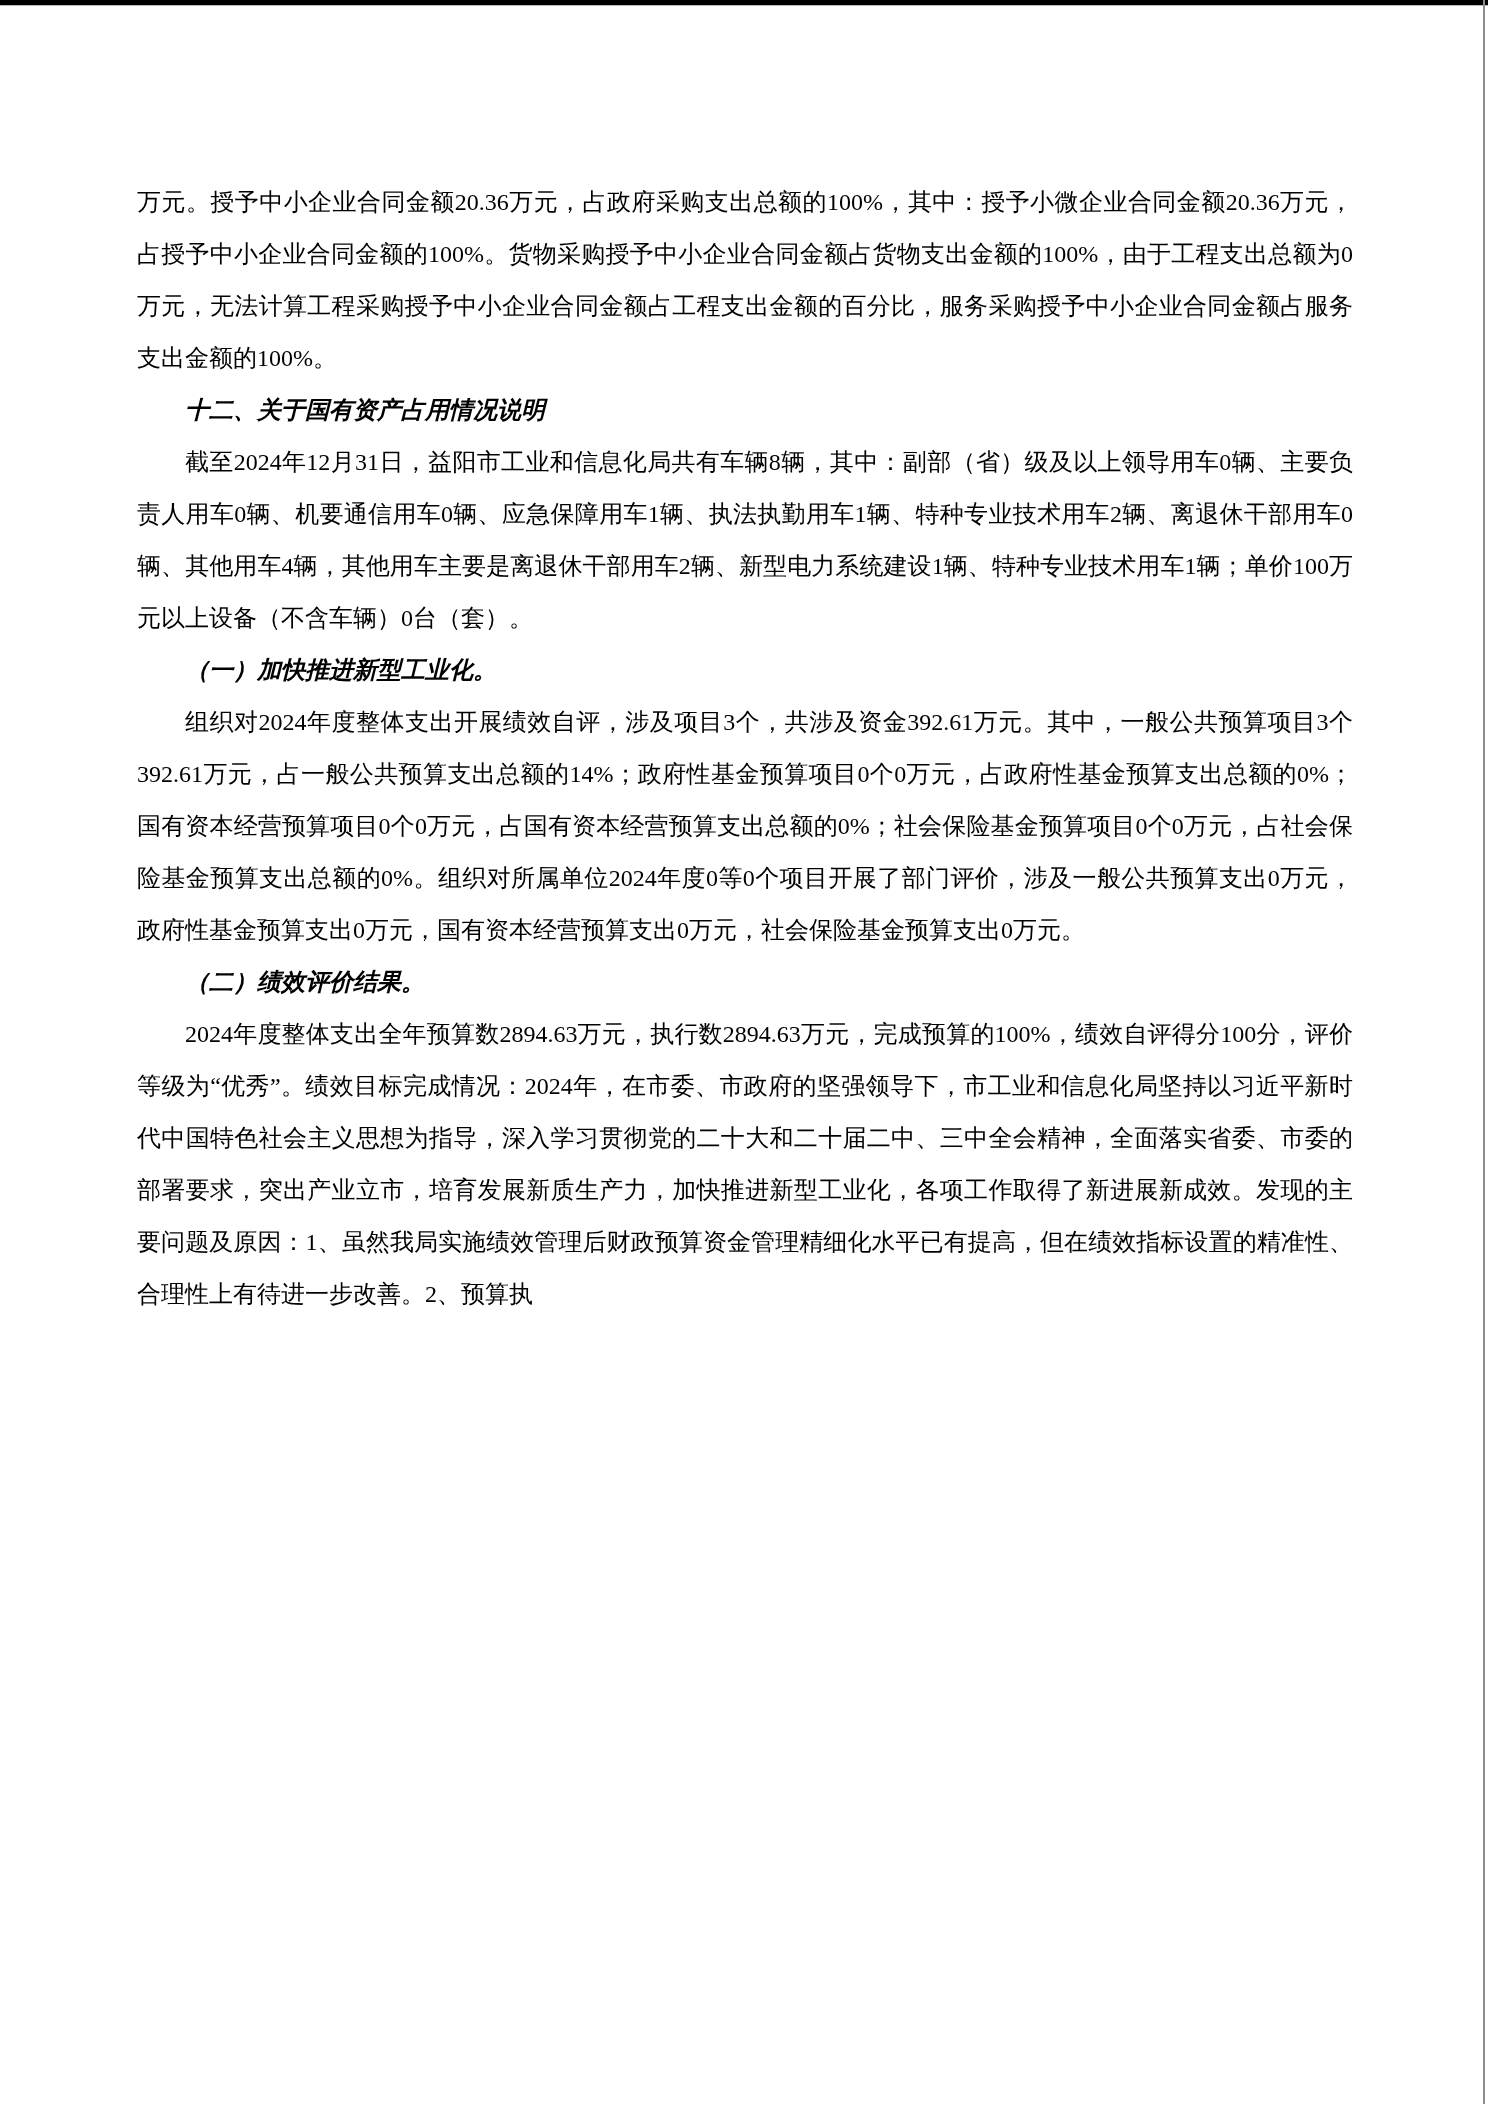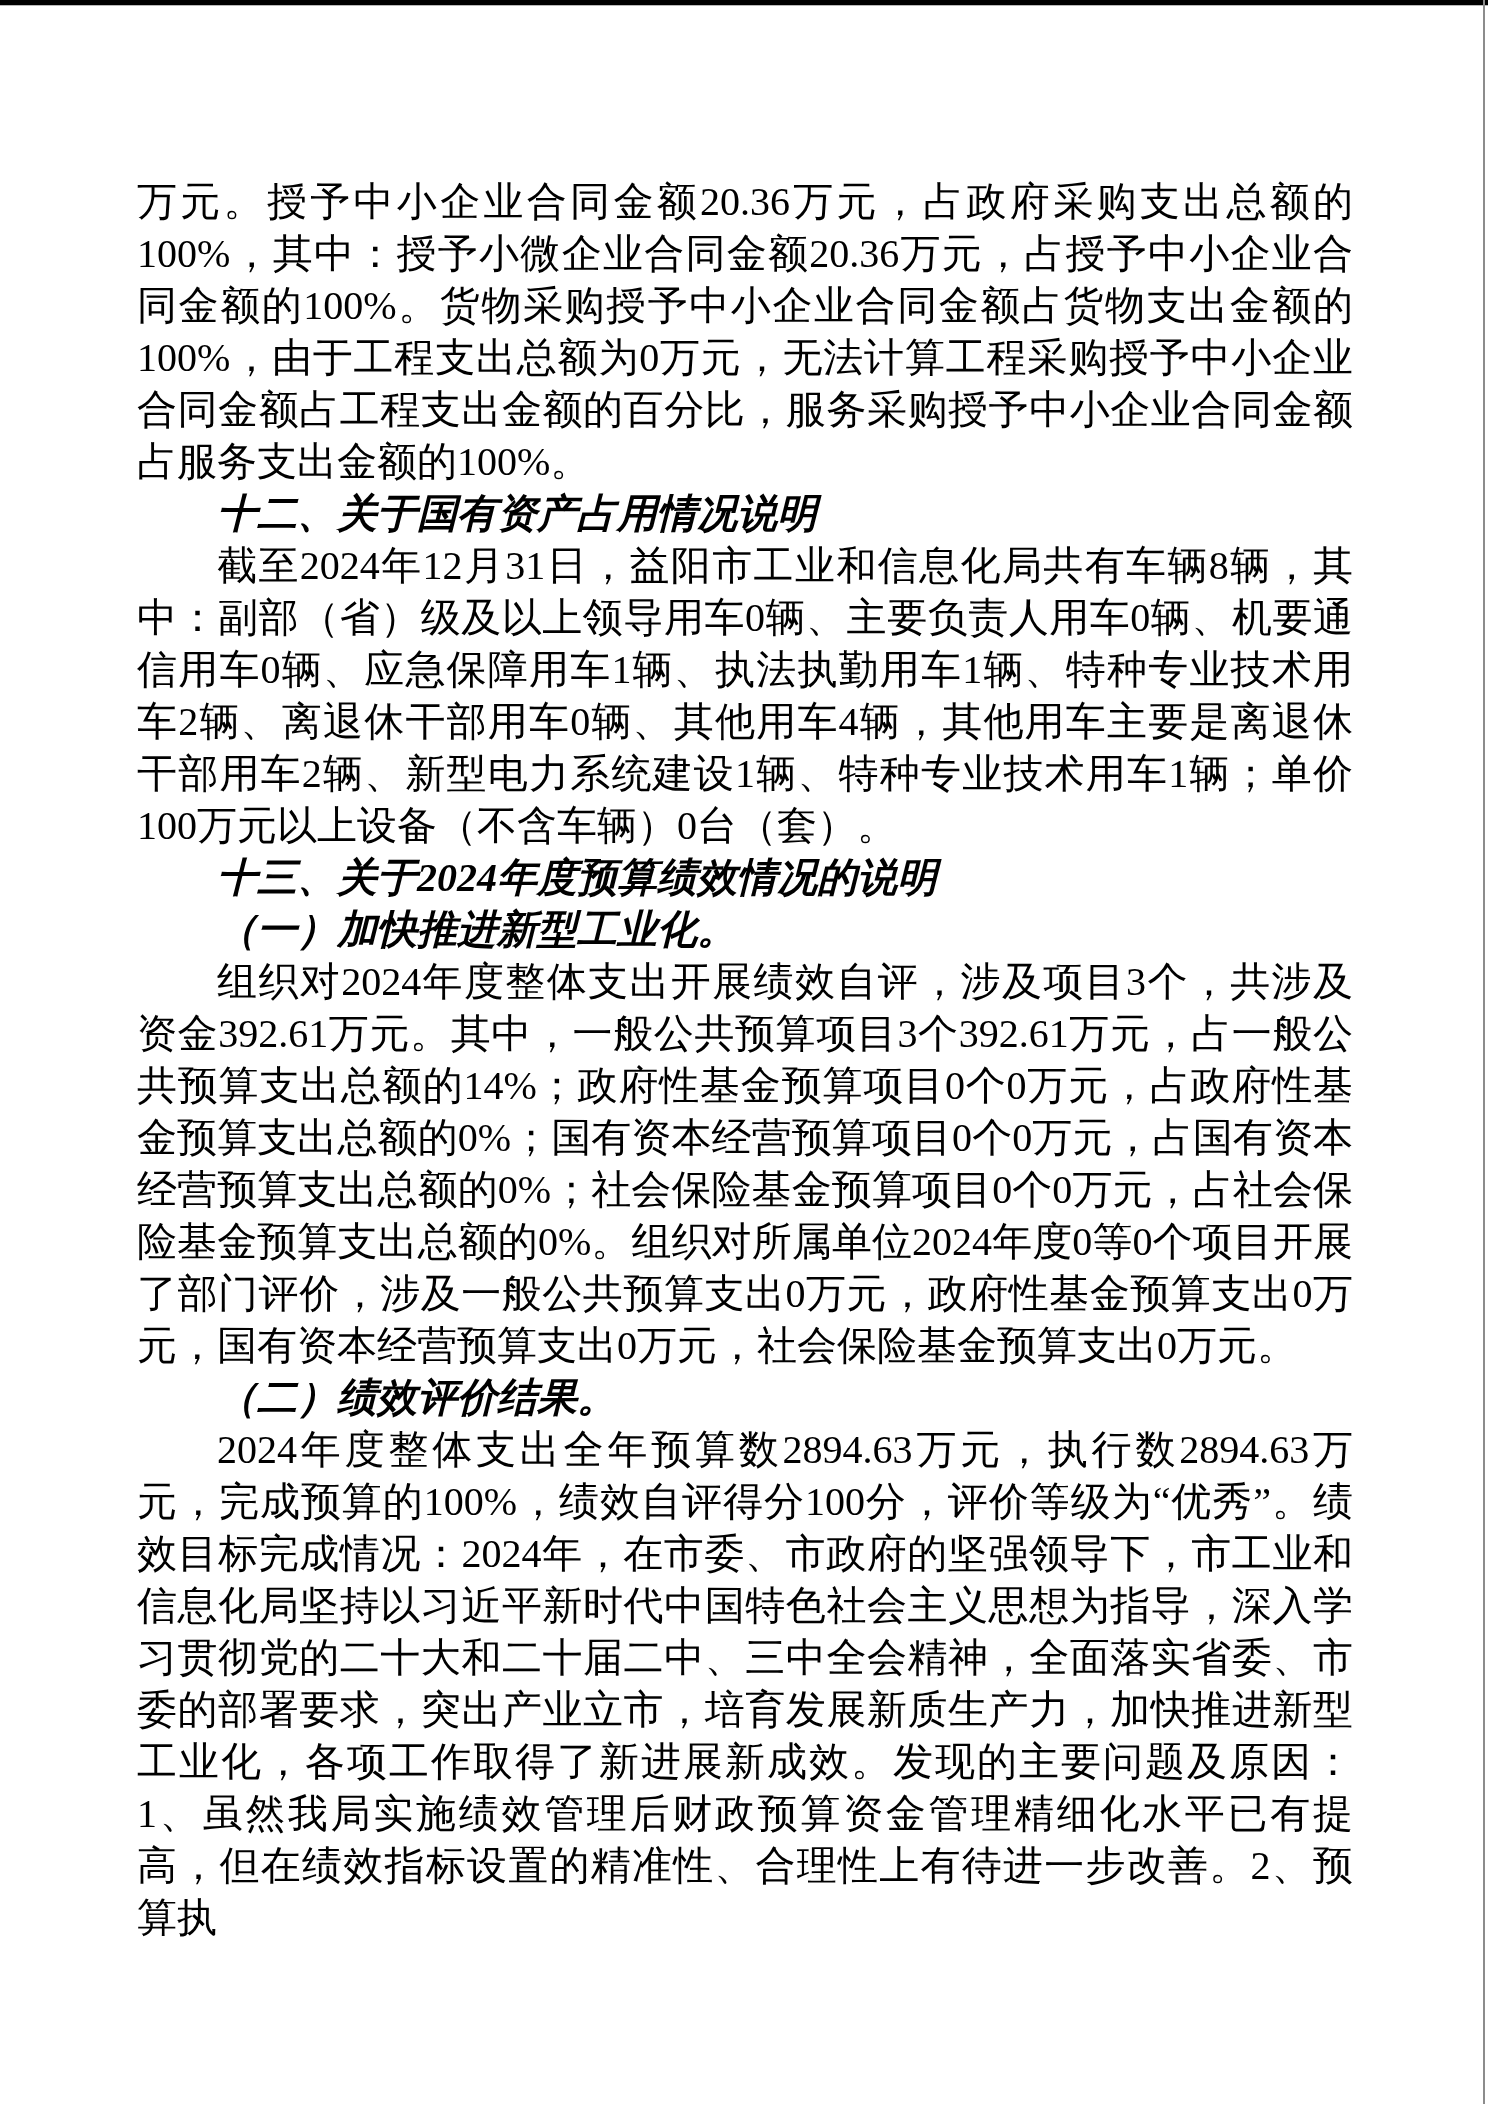--- a/index.html
+++ b/index.html
@@ -38,21 +38,21 @@
     right: 3px;
     width: 2px;
     height: 100%;
     background: #8c8c8c;
   }
   .content {
     position: absolute;
     left: 137px;
     top: 176px;
     width: 1216px;
-    font-size: 40px;
+    font-size: 24px;
     line-height: 52px;
     text-align: justify;
     text-justify: inter-character;
     letter-spacing: 0px;
   }
   .content p {
     margin: 0;
     padding: 0;
   }
   .body-indent {
@@ -71,19 +71,18 @@
 <body>
 
 <div class="page">
   <div class="top-bar"></div>
   <div class="top-bar-shadow"></div>
   <div class="right-line"></div>
   <div class="content" id="document-body">
       <p class="body-no-indent">万元。授予中小企业合同金额20.36万元，占政府采购支出总额的100%，其中：授予小微企业合同金额20.36万元，占授予中小企业合同金额的100%。货物采购授予中小企业合同金额占货物支出金额的100%，由于工程支出总额为0万元，无法计算工程采购授予中小企业合同金额占工程支出金额的百分比，服务采购授予中小企业合同金额占服务支出金额的100%。</p>
       <p class="heading">十二、关于国有资产占用情况说明</p>
       <p class="body-indent">截至2024年12月31日，益阳市工业和信息化局共有车辆8辆，其中：副部（省）级及以上领导用车0辆、主要负责人用车0辆、机要通信用车0辆、应急保障用车1辆、执法执勤用车1辆、特种专业技术用车2辆、离退休干部用车0辆、其他用车4辆，其他用车主要是离退休干部用车2辆、新型电力系统建设1辆、特种专业技术用车1辆；单价100万元以上设备（不含车辆）0台（套）。</p>
-      <p class="heading">十三、关于2024年度预算绩效情况的说明</p>
       <p class="heading">（一）加快推进新型工业化。</p>
       <p class="body-indent">组织对2024年度整体支出开展绩效自评，涉及项目3个，共涉及资金392.61万元。其中，一般公共预算项目3个392.61万元，占一般公共预算支出总额的14%；政府性基金预算项目0个0万元，占政府性基金预算支出总额的0%；国有资本经营预算项目0个0万元，占国有资本经营预算支出总额的0%；社会保险基金预算项目0个0万元，占社会保险基金预算支出总额的0%。组织对所属单位2024年度0等0个项目开展了部门评价，涉及一般公共预算支出0万元，政府性基金预算支出0万元，国有资本经营预算支出0万元，社会保险基金预算支出0万元。</p>
       <p class="heading">（二）绩效评价结果。</p>
       <p class="body-indent">2024年度整体支出全年预算数2894.63万元，执行数2894.63万元，完成预算的100%，绩效自评得分100分，评价等级为“优秀”。绩效目标完成情况：2024年，在市委、市政府的坚强领导下，市工业和信息化局坚持以习近平新时代中国特色社会主义思想为指导，深入学习贯彻党的二十大和二十届二中、三中全会精神，全面落实省委、市委的部署要求，突出产业立市，培育发展新质生产力，加快推进新型工业化，各项工作取得了新进展新成效。发现的主要问题及原因：1、虽然我局实施绩效管理后财政预算资金管理精细化水平已有提高，但在绩效指标设置的精准性、合理性上有待进一步改善。2、预算执</p>
     </div>
 </div>
 
 </body></html>

